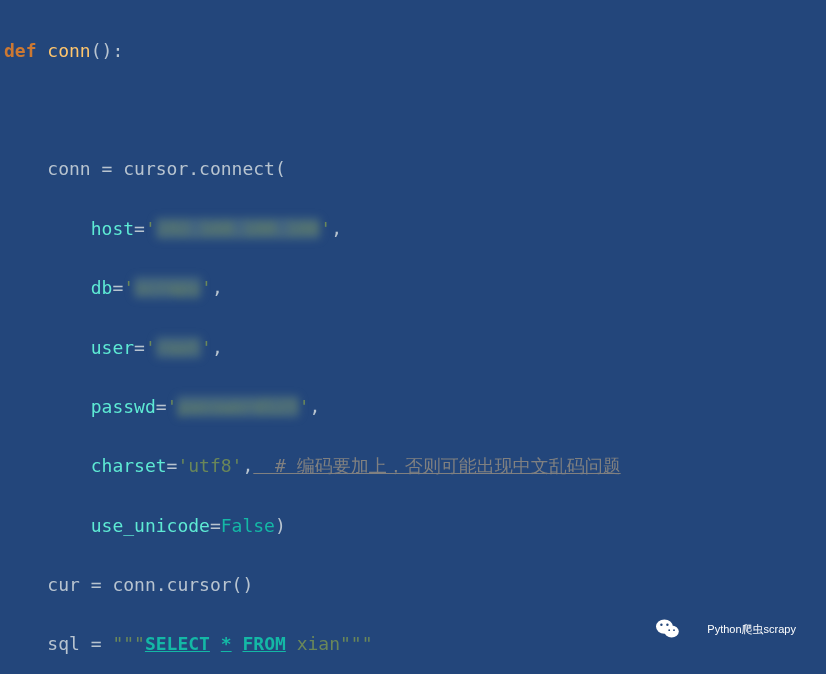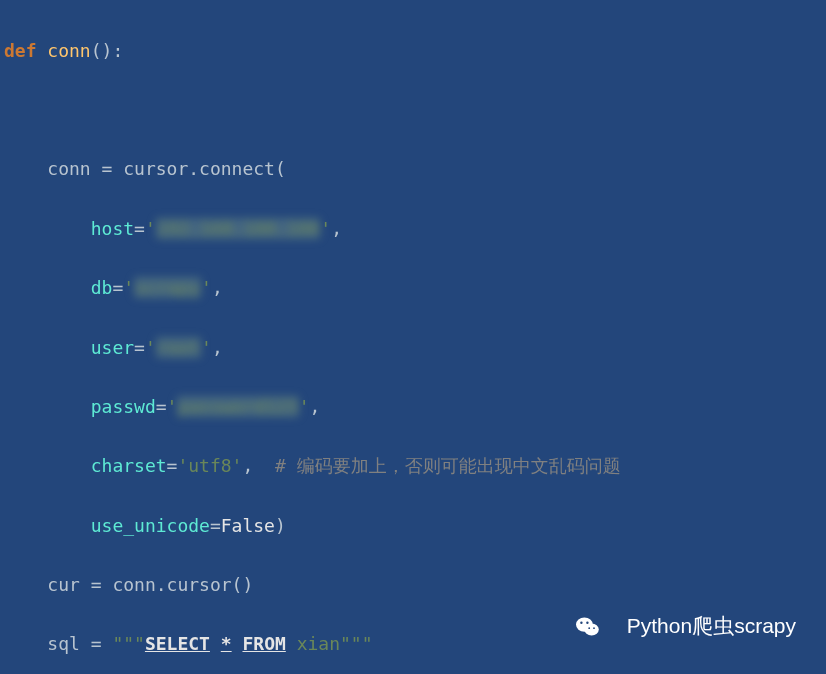--- a/index.html
+++ b/index.html
@@ -19,46 +19,46 @@
       position: relative;
       padding: 6px 0 0 4px;
     }
     .code-area {
       white-space: pre;
     }
     .line {
       display: block;
       min-height: 1.65em;
     }
-    .keyword { color: #e5e5e5; }
+    .keyword { color: #14b8a6; }
     .def { color: #cc7832; }
     .funcname { color: #ffc66d; border-bottom: 1px wavy #7a9a5c; }
     .param { color: #5eead4; }
     .string { color: #6a8759; }
-    .comment { color: #808080; }
+    .comment { color: #808080; text-decoration: underline; }
     .text { color: #b8c4d0; }
     .bold { font-weight: bold; text-decoration: underline; }
     .wavy-blue { border-bottom: 1px wavy #6fb3d2; font-weight: bold; }
     .wavy-green { border-bottom: 1px wavy #7a9a5c; }
     .blur {
       filter: blur(4px);
       background: rgba(130,160,140,0.35);
       border-radius: 2px;
       padding: 0 1px;
     }
     .watermark {
       position: absolute;
       right: 30px;
       bottom: 30px;
       display: flex;
       align-items: center;
       gap: 24px;
       color: #fff;
       font-family: sans-serif;
-      font-size: 21px;
+      font-size: 11px;
     }
     .wechat-icon {
       width: 30px;
       height: 30px;
       position: relative;
     }
     .wechat-icon svg {
       width: 100%;
       height: 100%;
     }

